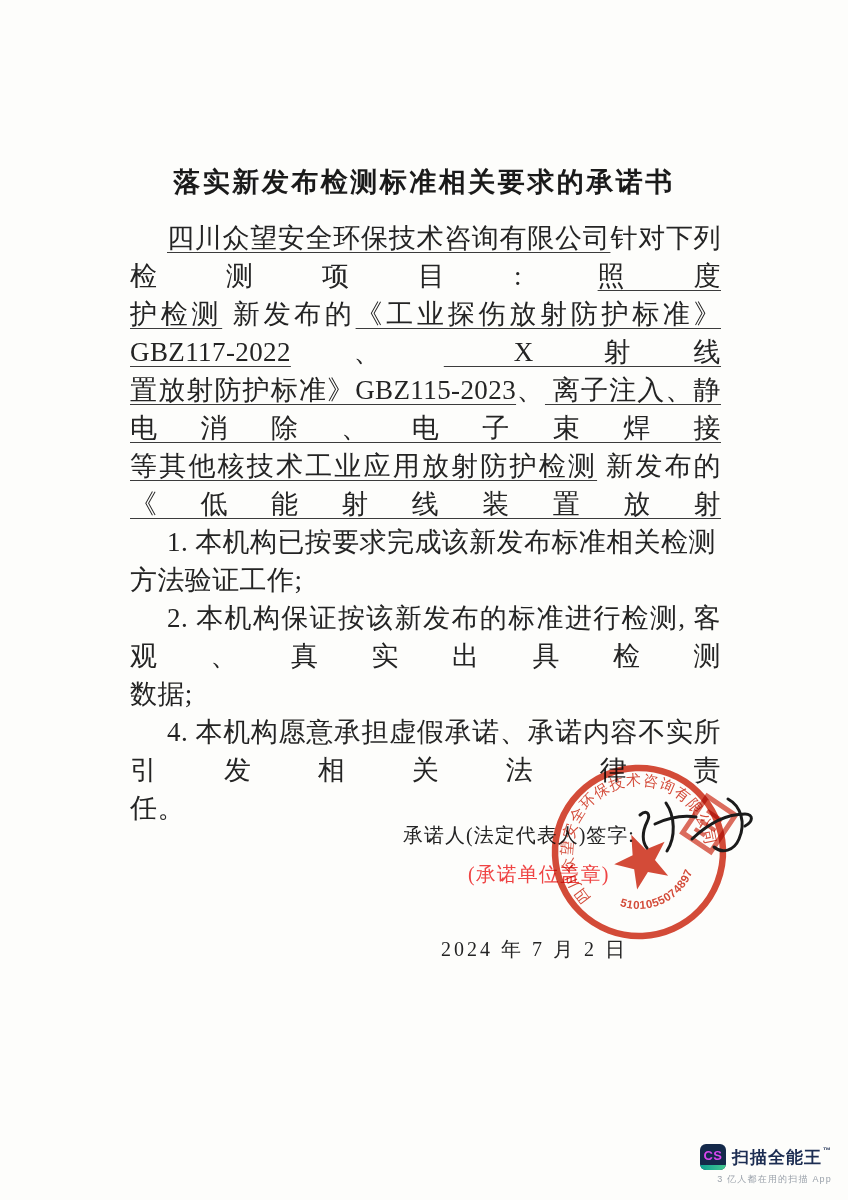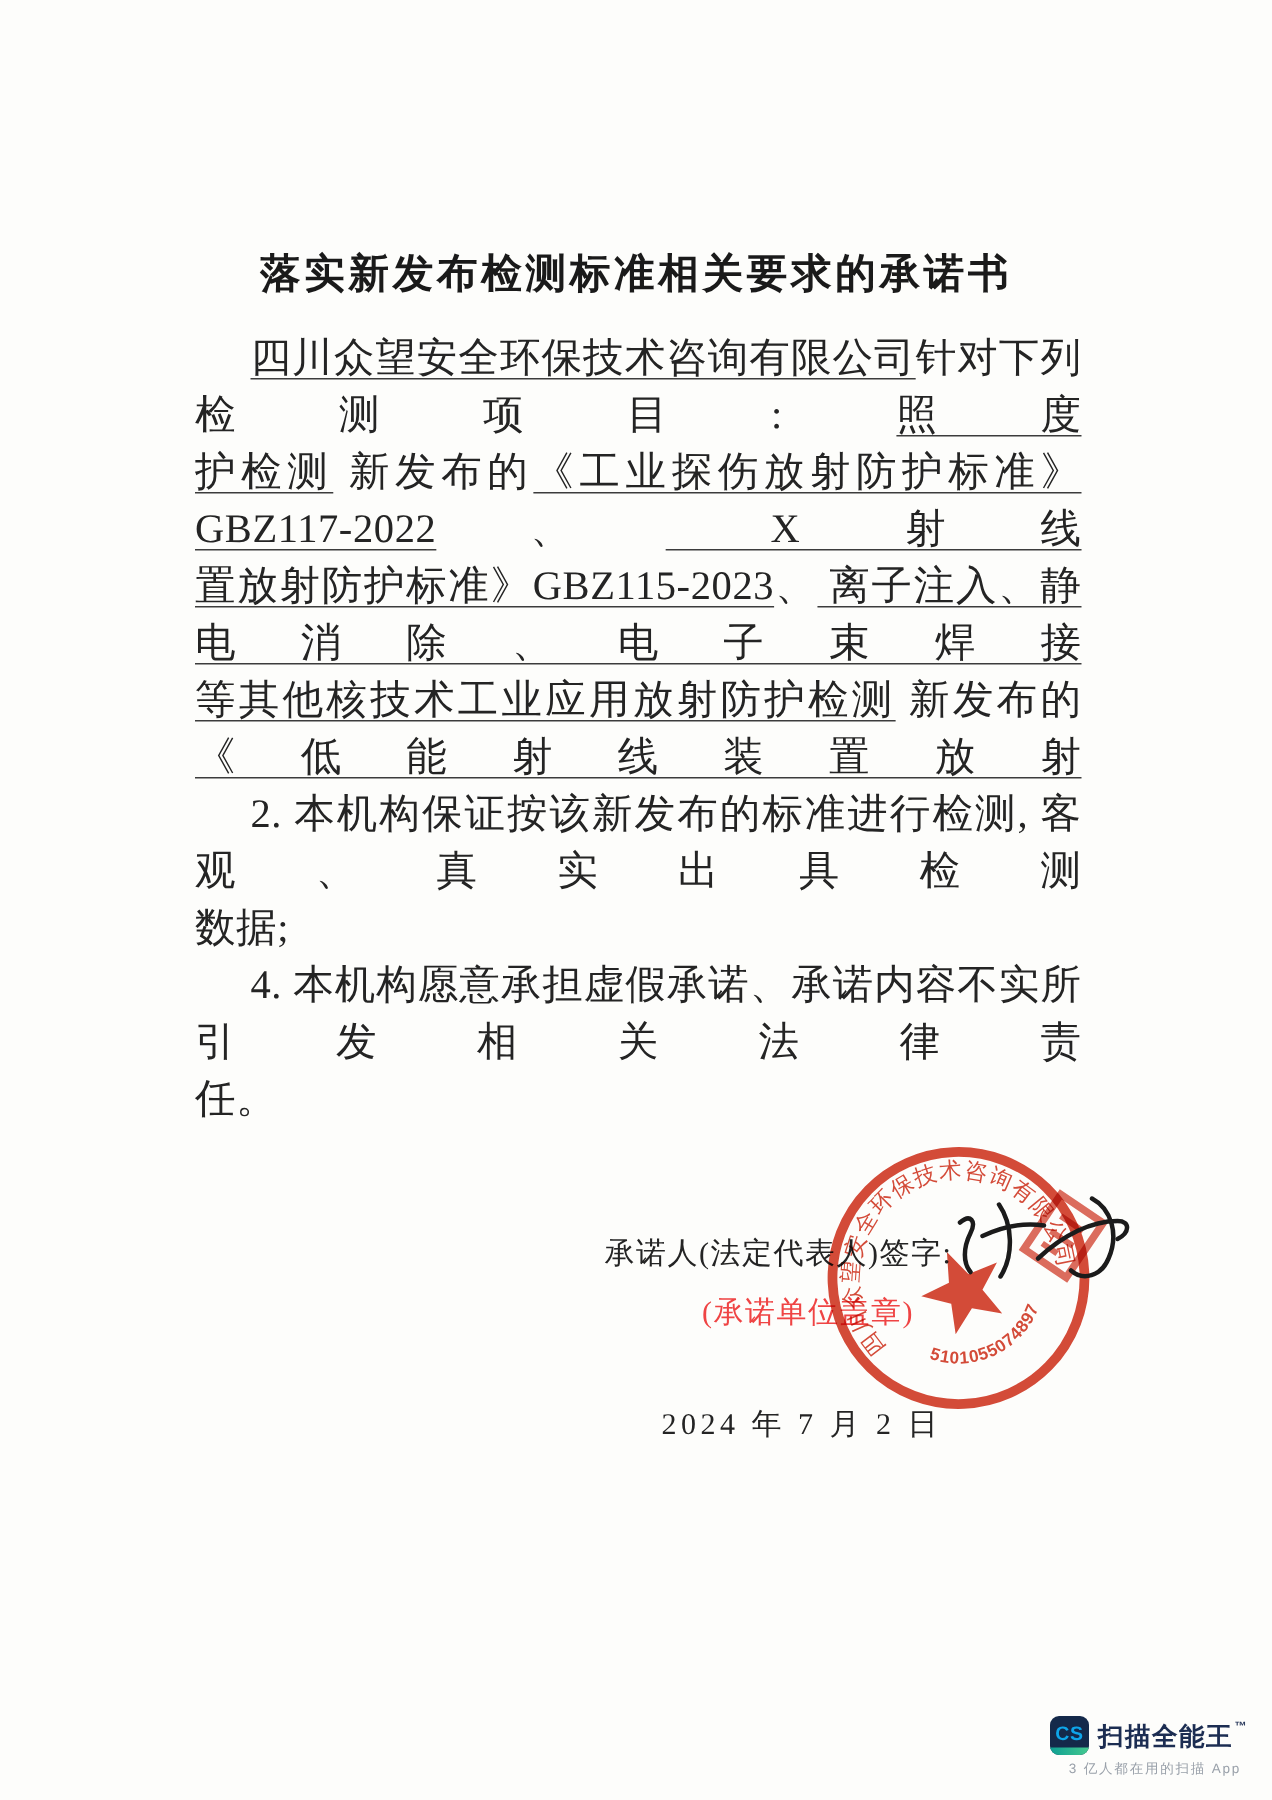--- a/index.html
+++ b/index.html
@@ -23,38 +23,39 @@
     mix-blend-mode:multiply;opacity:.92;}
   .seal text{font-family:"Liberation Sans","DejaVu Sans",sans-serif;}
   .emblem{position:absolute;left:666px;top:780px;width:86px;height:88px;z-index:2;mix-blend-mode:multiply;opacity:.75;}
   .signature{position:absolute;left:628px;top:783px;width:132px;height:88px;z-index:5;}
 
   .watermark{position:absolute;right:16px;top:1144px;width:124px;z-index:1;
     font-family:"Liberation Sans","DejaVu Sans",sans-serif;}
   .wm-row{display:flex;align-items:center;justify-content:flex-end;gap:6px;}
   .wm-icon{position:relative;width:26px;height:26px;border-radius:6px;background:#14294a;
     display:flex;align-items:center;justify-content:center;overflow:hidden;flex:0 0 26px;}
-  .wm-icon .cs{color:#0ea5e9;font-weight:bold;font-size:13px;line-height:1;margin-top:-4px;letter-spacing:.5px;}
+  .wm-icon .cs{color:#d946ef;font-weight:bold;font-size:13px;line-height:1;margin-top:-4px;letter-spacing:.5px;}
   .wm-strip{position:absolute;left:0;right:0;bottom:0;height:5px;background:linear-gradient(90deg,#0e9f93,#45c98f);}
   .wm-name{font-size:17px;font-weight:bold;color:#1c2d52;letter-spacing:1px;white-space:nowrap;}
   .wm-tm{font-size:8px;color:#1c2d52;vertical-align:top;margin-left:1px;}
-  .wm-tagline{margin-top:3px;font-size:9px;color:#9aa1aa;letter-spacing:1.2px;text-align:center;white-space:nowrap;}
+  .wm-tagline{margin-top:3px;font-size:9px;color:#9aa1aa;letter-spacing:1.2px;text-align:right;white-space:nowrap;}
 </style>
 </head>
 <body>
 
 <div class="page">
 
   <h1 class="doc-title">落实新发布检测标准相关要求的承诺书</h1>
 
   <div class="doc-body" id="body-lines">
       <div class="line indent fill"><span class="u">四川众望安全环保技术咨询有限公司</span><span>针对下列检测项目: </span><span class="u">照度</span></div>
       <div class="line fill"><span class="u">护检测</span><span> 新发布的</span><span class="u">《工业探伤放射防护标准》GBZ117-2022</span><span>、</span><span class="u"> X 射线</span></div>
       <div class="line fill"><span class="u">置放射防护标准》GBZ115-2023</span><span>、</span><span class="u"> 离子注入、静电消除、电子束焊接</span></div>
       <div class="line fill"><span class="u">等其他核技术工业应用放射防护检测</span><span> 新发布的</span><span class="u">《低能射线装置放射</span></div>
+      <div class="line indent"><span>1. 本机构已按要求完成该新发布标准相关检测方法验证工作;</span></div>
       <div class="line indent fill"><span>2. 本机构保证按该新发布的标准进行检测, 客观、真实出具检测</span></div>
       <div class="line"><span>数据;</span></div>
       <div class="line indent fill"><span>4. 本机构愿意承担虚假承诺、承诺内容不实所引发相关法律责</span></div>
       <div class="line"><span>任。</span></div>
     </div>
 
   <div class="sig-label">承诺人(法定代表人)签字:</div>
   <div class="stamp-note">(承诺单位盖章)</div>
   <div class="doc-date">2024 年 7 月 2 日</div>
 

